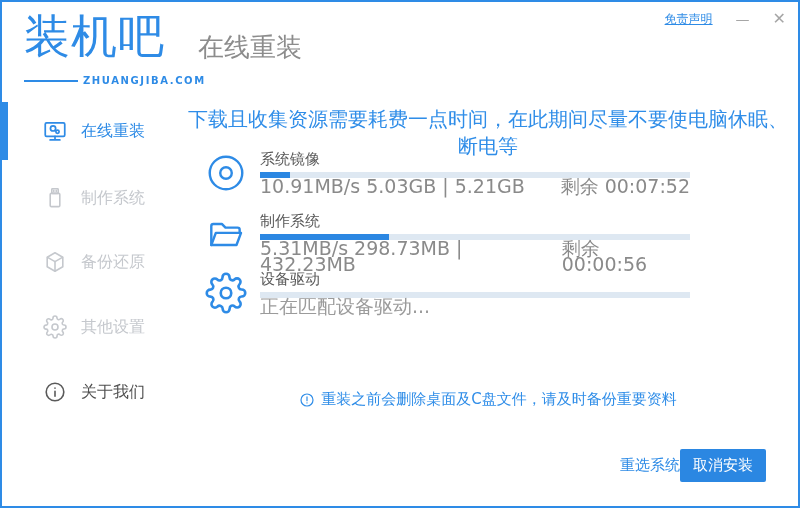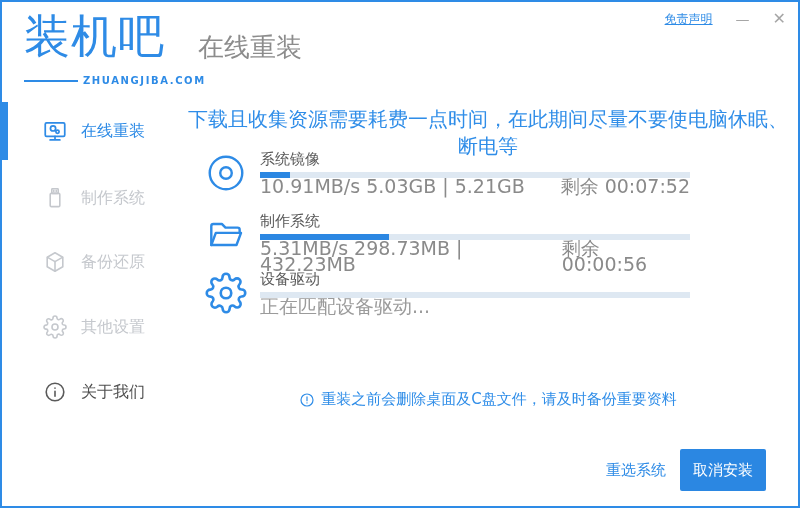--- a/index.html
+++ b/index.html
@@ -41,23 +41,23 @@
   .t-body{margin-left:55px;width:430px}
   .t-name{font-size:15px;color:var(--task-name);line-height:18px}
   .track{margin-top:4px;width:430px;height:6px;background:var(--track);overflow:hidden}
   .fill{height:100%;width:0;background:var(--button)}
   .t-stats{display:flex;justify-content:space-between;font-size:19px;color:var(--stats-gray);line-height:16px}
 
   .note{position:absolute;left:180px;right:4px;top:388px;display:flex;justify-content:center;align-items:center;gap:6px;font-size:15px;color:var(--warning)}
   .note svg{stroke:var(--warning);fill:none;stroke-width:1.8;stroke-linecap:round}
 
   
-  .footer{position:absolute;right:32px;bottom:15px;display:flex;gap:14px}
+  .footer{position:absolute;right:32px;bottom:24px;display:flex;}
   .reselect{font-size:15px;color:var(--accent);background:none;border:none;cursor:pointer;font-family:inherit}
-  .cancel{width:86px;height:42px;background:var(--button);color:#fff;font-size:15px;border:none;border-radius:2px;cursor:pointer;font-family:inherit}
+  .cancel{width:86px;height:33px;background:var(--button);color:#fff;font-size:15px;border:none;border-radius:2px;cursor:pointer;font-family:inherit}
 </style>
 </head>
 <body>
 
 <div class="window">
 
   <div class="logo">
     <div class="logo-main">装机吧</div>
     <div class="logo-sub">
       <span class="line"></span>

